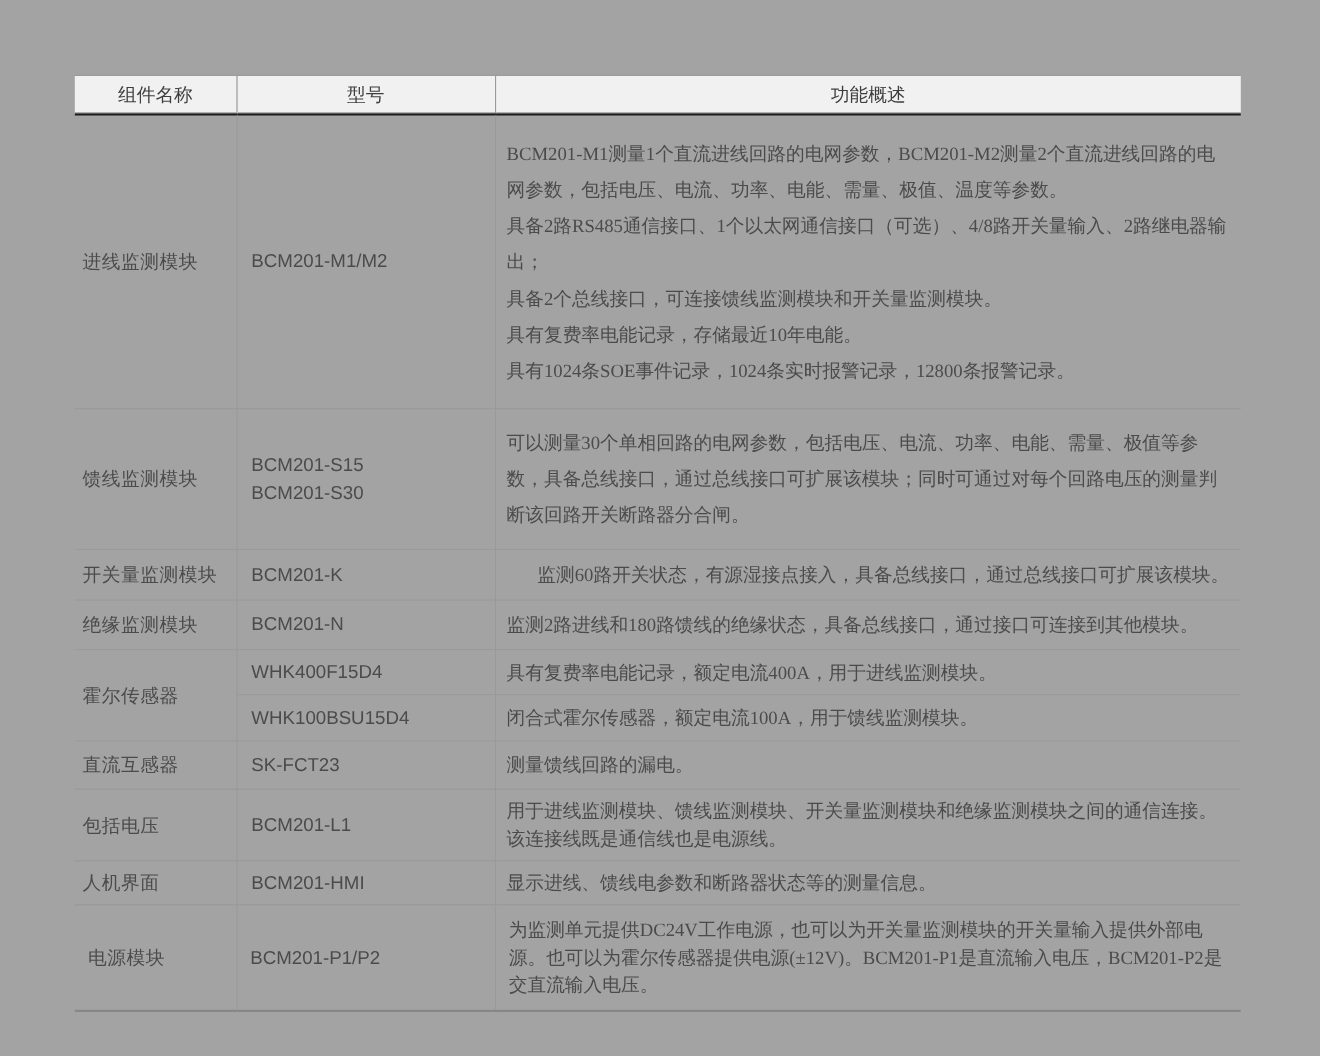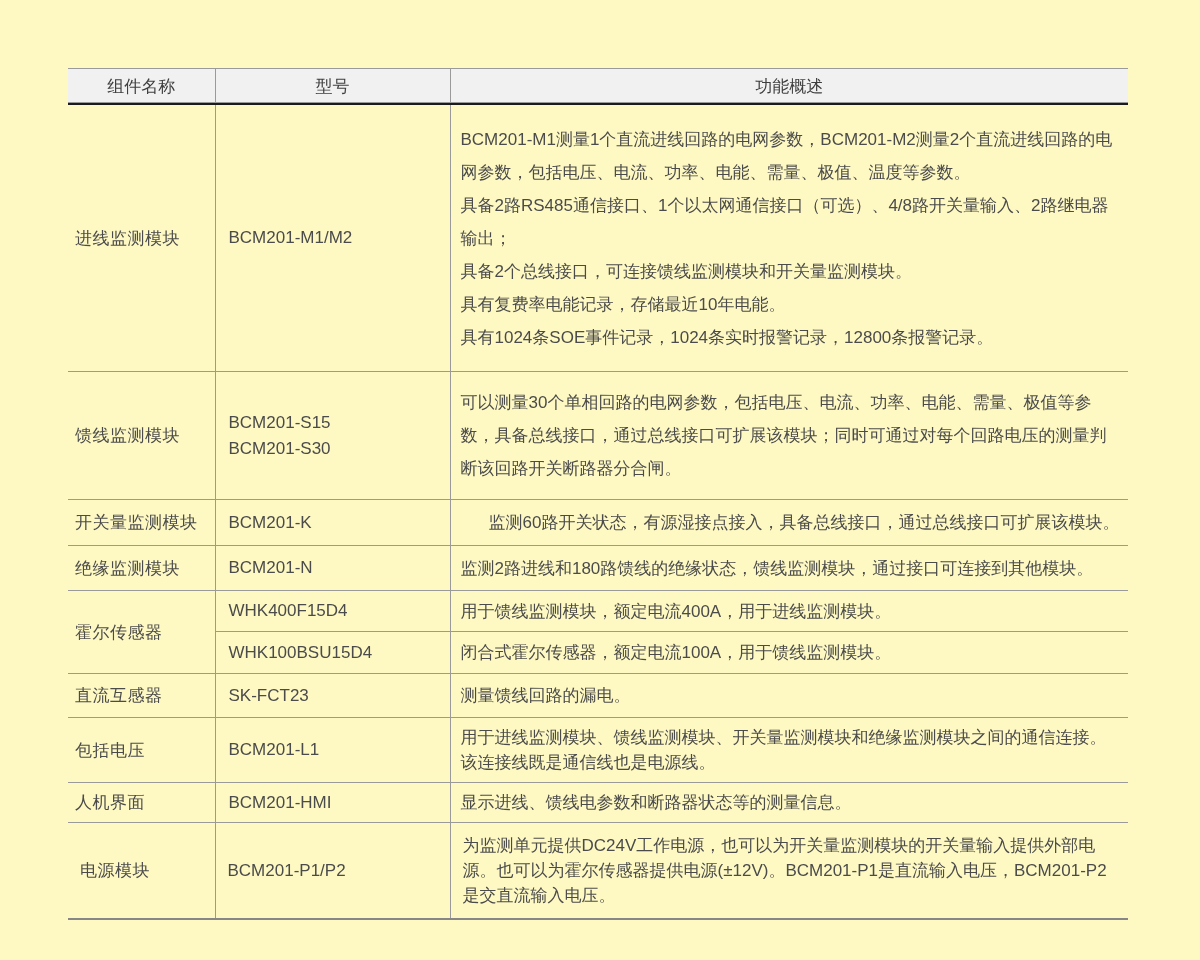--- a/index.html
+++ b/index.html
@@ -1,20 +1,20 @@
 <!DOCTYPE html>
 <html><head>
 <meta charset="utf-8">
 <style>
   html, body { margin: 0; padding: 0; background: #ffffff; }
   .page {
     position: relative;
     width: 1200px;
     height: 960px;
-    background: #fef9c3;
+    background: #a3a3a3;
     font-family: "Liberation Sans", sans-serif;
     color: #4b4b4b;
     overflow: hidden;
   }
   table.spec {
     position: absolute;
     left: 68px;
     top: 68px;
     width: 1060px;
     border-collapse: collapse;
@@ -39,21 +39,21 @@
   }
   th:last-child { border-right: none; margin-left: 48px; }
 
   td {
     border-right: 1px solid #9a9a9a;
     border-bottom: 1px solid #9a9a9a;
     vertical-align: middle;
     font-size: 17px;
     padding: 0;
   }
-  td:last-child { border-right: none; }
+  td:last-child { border-right: none; font-family: Liberation Serif, serif; }
   tr.last td { border-bottom: 2px solid #878787; padding-left: 12px; }
 
   td.name { padding-left: 7px; letter-spacing: 0.5px; font-family: Liberation Serif, serif; }
   td.model { padding-left: 13px; line-height: 26px; margin-left: 36px; }
   td.func { padding: 7px 8px 7px 10px; line-height: 25px; }
   td.func.loose { line-height: 33px; }
   td.func .p { margin: 0; }
 
   tr.r1 td.func  { height: 252px; }
   tr.r2 td.func  { height: 113px; }
@@ -118,31 +118,31 @@
           <div class="p">监测60路开关状态，有源湿接点接入，具备总线接口，通过总线接口可扩展该模块。</div>
         </td>
       </tr>
 
       <tr class="r4">
         <td class="name">绝缘监测模块</td>
         <td class="model">
           <div>BCM201-N</div>
         </td>
         <td class="func">
-          <div class="p">监测2路进线和180路馈线的绝缘状态，馈线监测模块，通过接口可连接到其他模块。</div>
+          <div class="p">监测2路进线和180路馈线的绝缘状态，具备总线接口，通过接口可连接到其他模块。</div>
         </td>
       </tr>
 
       <tr class="r5a">
         <td class="name" rowspan="2">霍尔传感器</td>
         <td class="model">
           <div>WHK400F15D4</div>
         </td>
         <td class="func">
-          <div class="p">用于馈线监测模块，额定电流400A，用于进线监测模块。</div>
+          <div class="p">具有复费率电能记录，额定电流400A，用于进线监测模块。</div>
         </td>
       </tr>
 
       <tr class="r5b">
         <td class="model">
           <div>WHK100BSU15D4</div>
         </td>
         <td class="func">
           <div class="p">闭合式霍尔传感器，额定电流100A，用于馈线监测模块。</div>
         </td>

